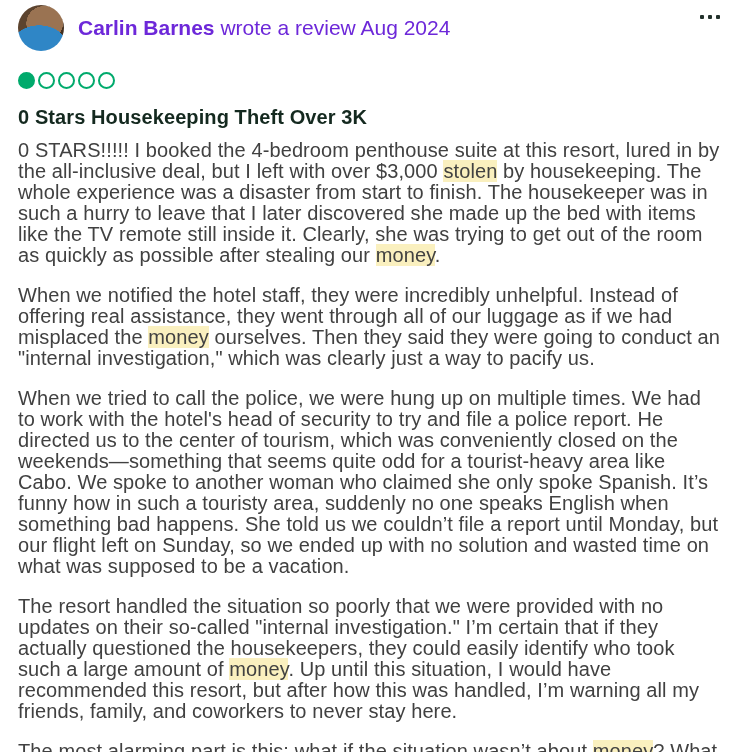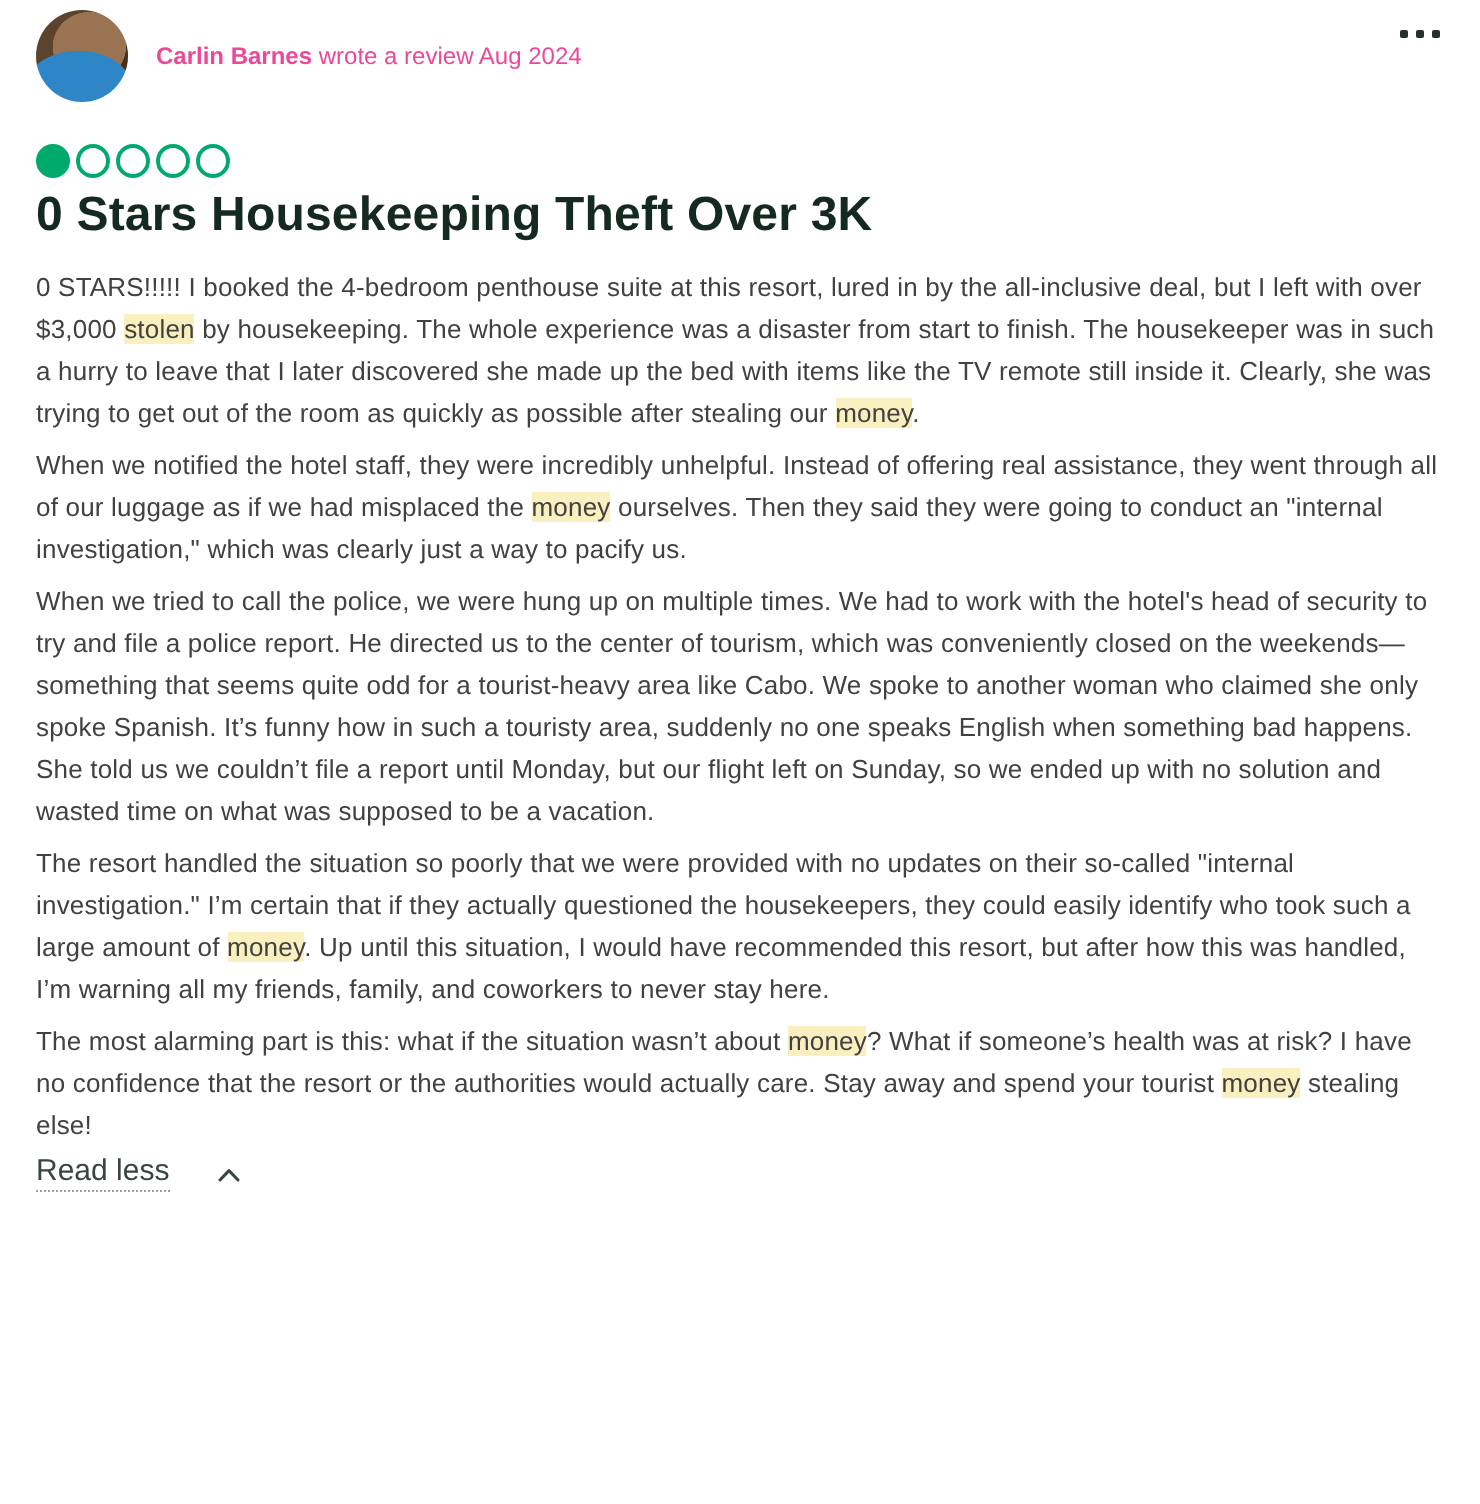--- a/index.html
+++ b/index.html
@@ -24,21 +24,21 @@
   .avatar {
     width: 46px; height: 46px; border-radius: 50%;
     flex: 0 0 auto;
     cursor: pointer;
     background:
       radial-gradient(ellipse 62% 48% at 46% 92%, #2f86c6 0 99%, transparent 100%),
       radial-gradient(ellipse 40% 38% at 58% 40%, #9a7352 0 99%, transparent 100%),
       radial-gradient(circle at 30% 25%, #5c432e 0 60%, transparent 61%),
       #43301f;
   }
-  .byline { font-size: 12px; line-height: 20px; color: #ec4899; }
+  .byline { font-size: 21px; line-height: 20px; color: #6d28d9; }
   .byline .author { font-weight: bold; cursor: pointer; }
   .subline {
     font-size: 13px; line-height: 17px; color: #6e6e6e; margin-top: 2px;
   }
   .overflow-btn {
     display: flex; gap: 4px; padding: 10px 2px; cursor: pointer;
     align-items: center;
   }
   .overflow-btn i {
     width: 4px; height: 4px; border-radius: 1px; background: #22312b; display: block;
@@ -48,30 +48,30 @@
   .rating-row { display: flex; gap: 3px; margin-top: 21px; }
   .bubble {
     width: 17px; height: 17px; border-radius: 50%;
     border: 2px solid var(--green, #00aa6c);
     background: #ffffff;
   }
   .bubble.filled { background: var(--green, #00aa6c); }
 
   
   .review-title {
-    margin-top: 5px;
-    font-size: 24px; font-weight: bold; color: #14291f;
+    margin-top: 17px;
+    font-size: 20px; font-weight: bold; color: #14291f;
     letter-spacing: .1px;
   }
   .review-body { margin-top: 11px; }
   .para {
-    font-size: 13px; line-height: 21px; color: #414141;
+    font-size: 20px; line-height: 21px; color: #414141;
     letter-spacing: .1px;
   }
-  .para + .para { margin-top: 5px; }
+  .para + .para { margin-top: 19px; }
   .hl { background: var(--highlight, #faf0bf); }
 
   
   .read-less {
     margin-top: 4px;
     display: inline-flex; align-items: center; gap: 24px;
     font-size: 15px; color: #39453f;
     cursor: pointer;
   }
   .read-less .label { border-bottom: 1px dotted #9a9a9a; padding-bottom: 1px; }

